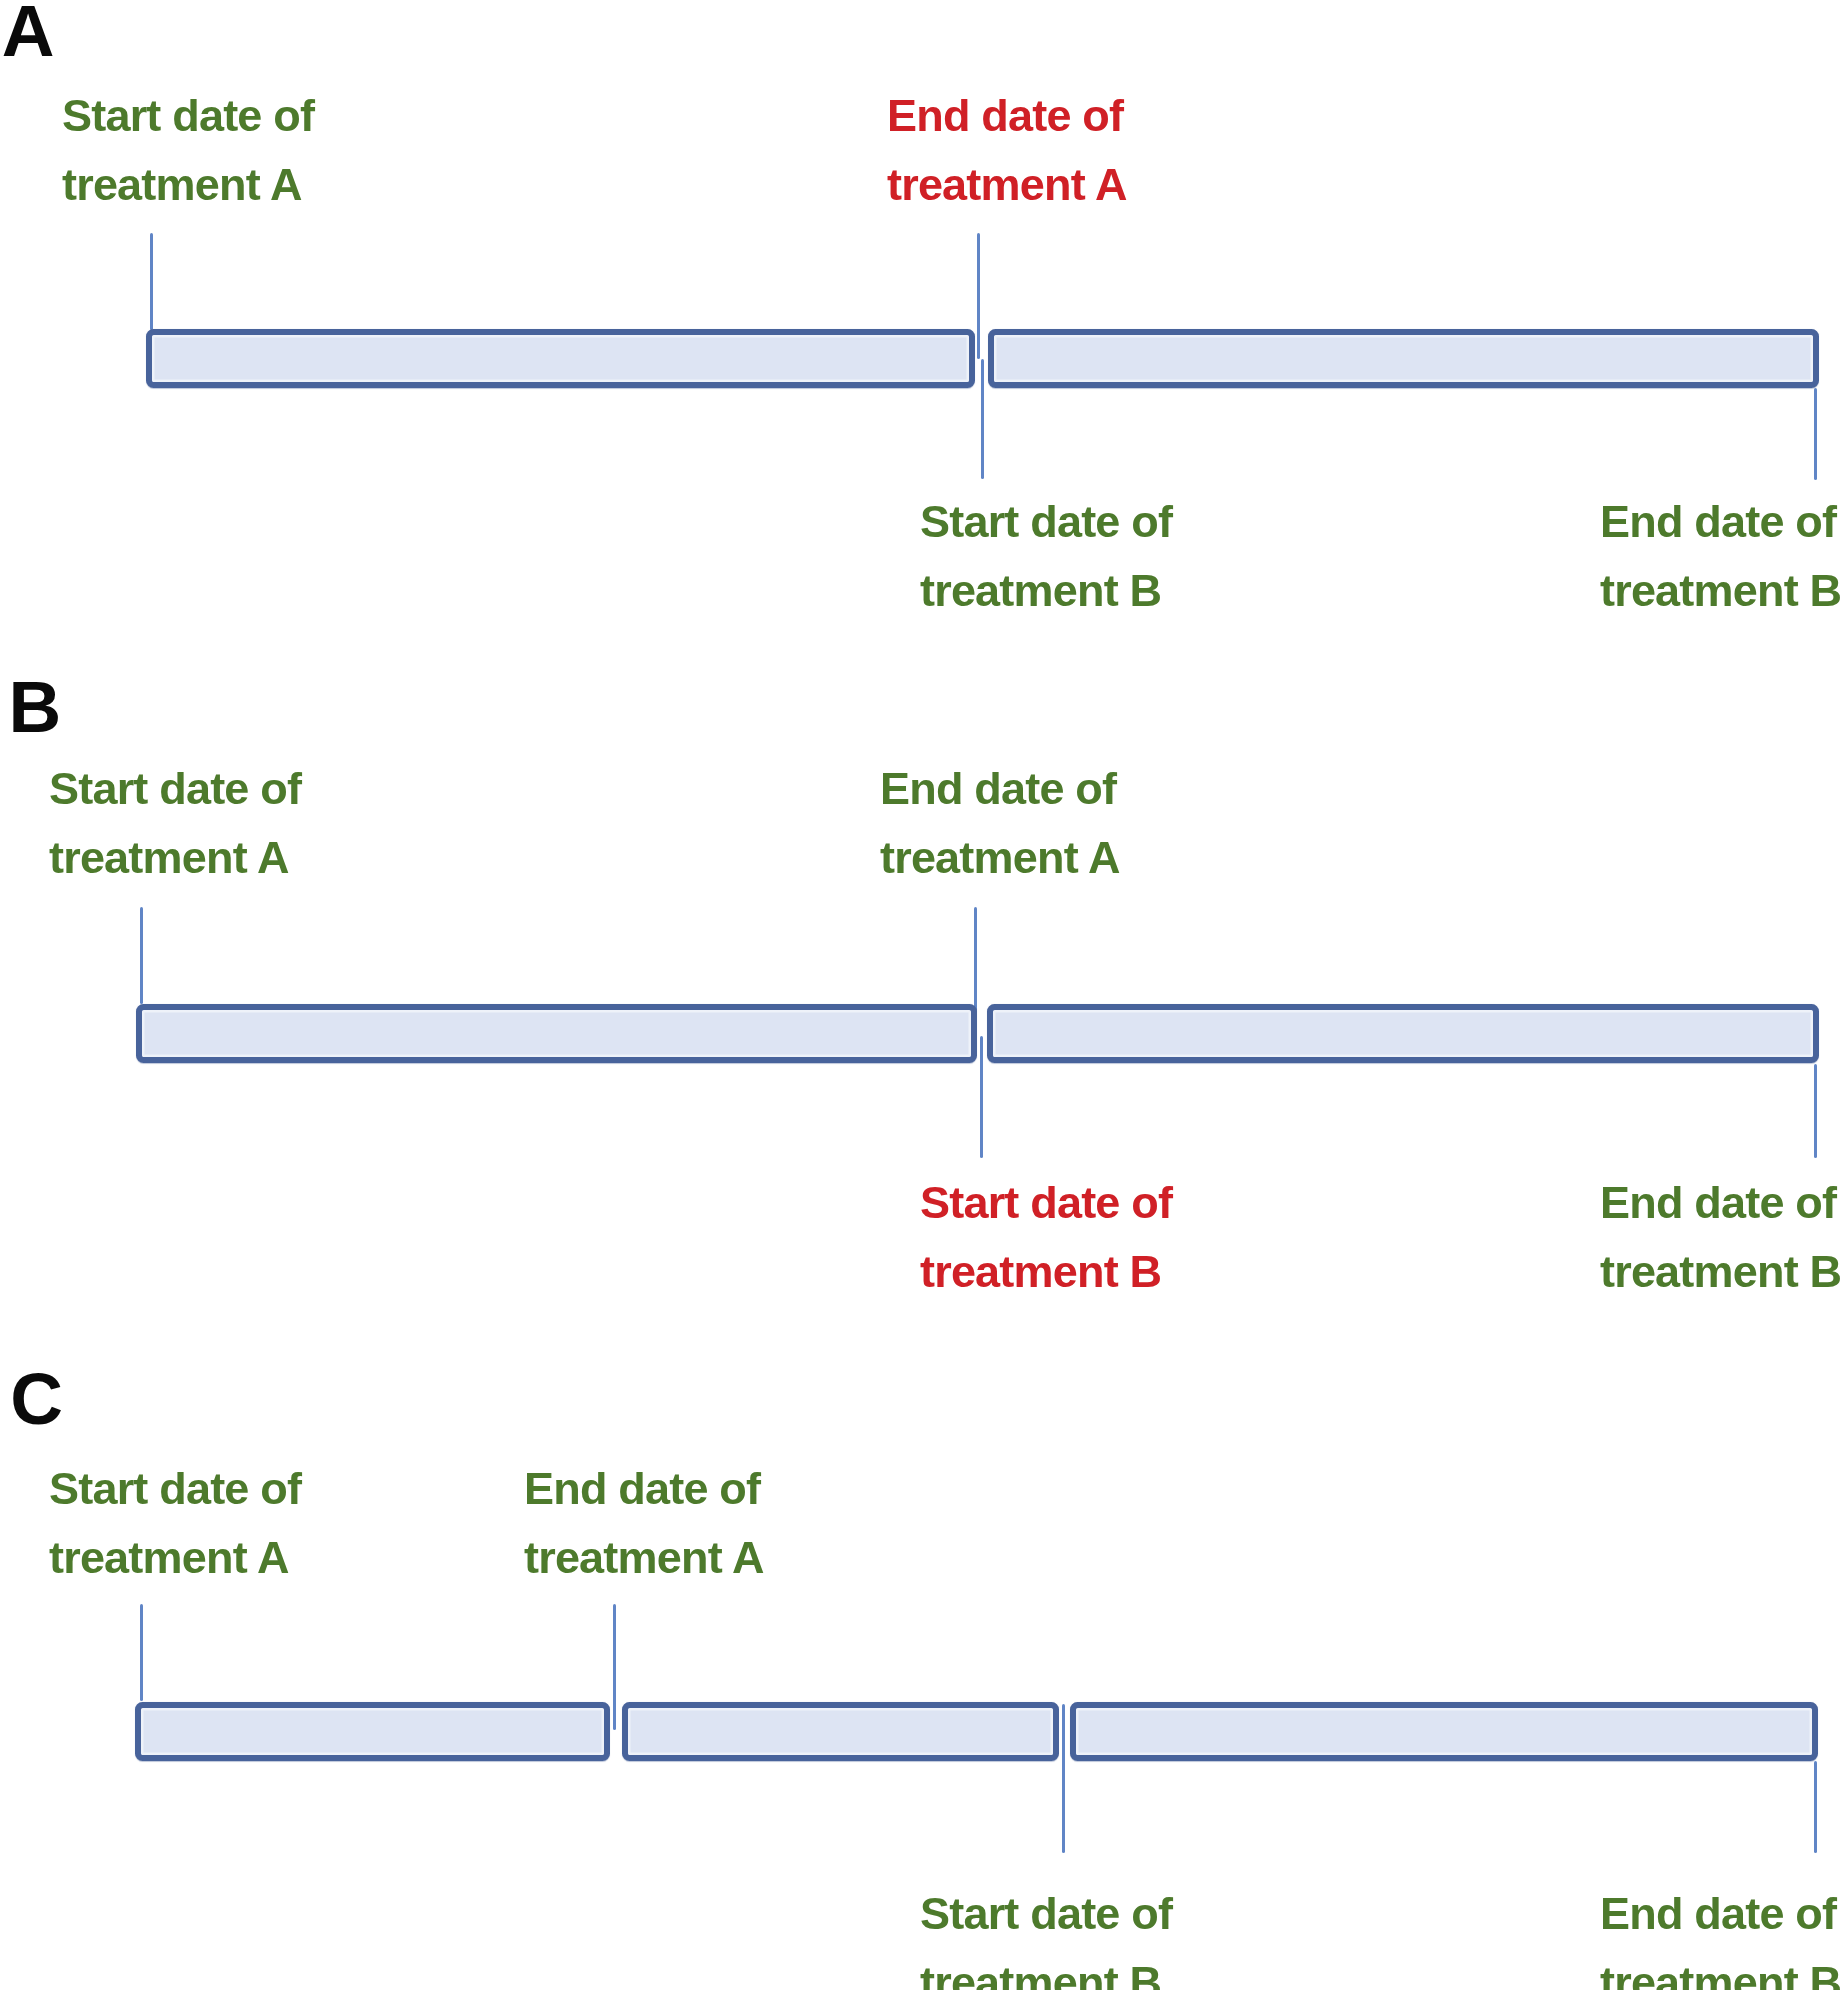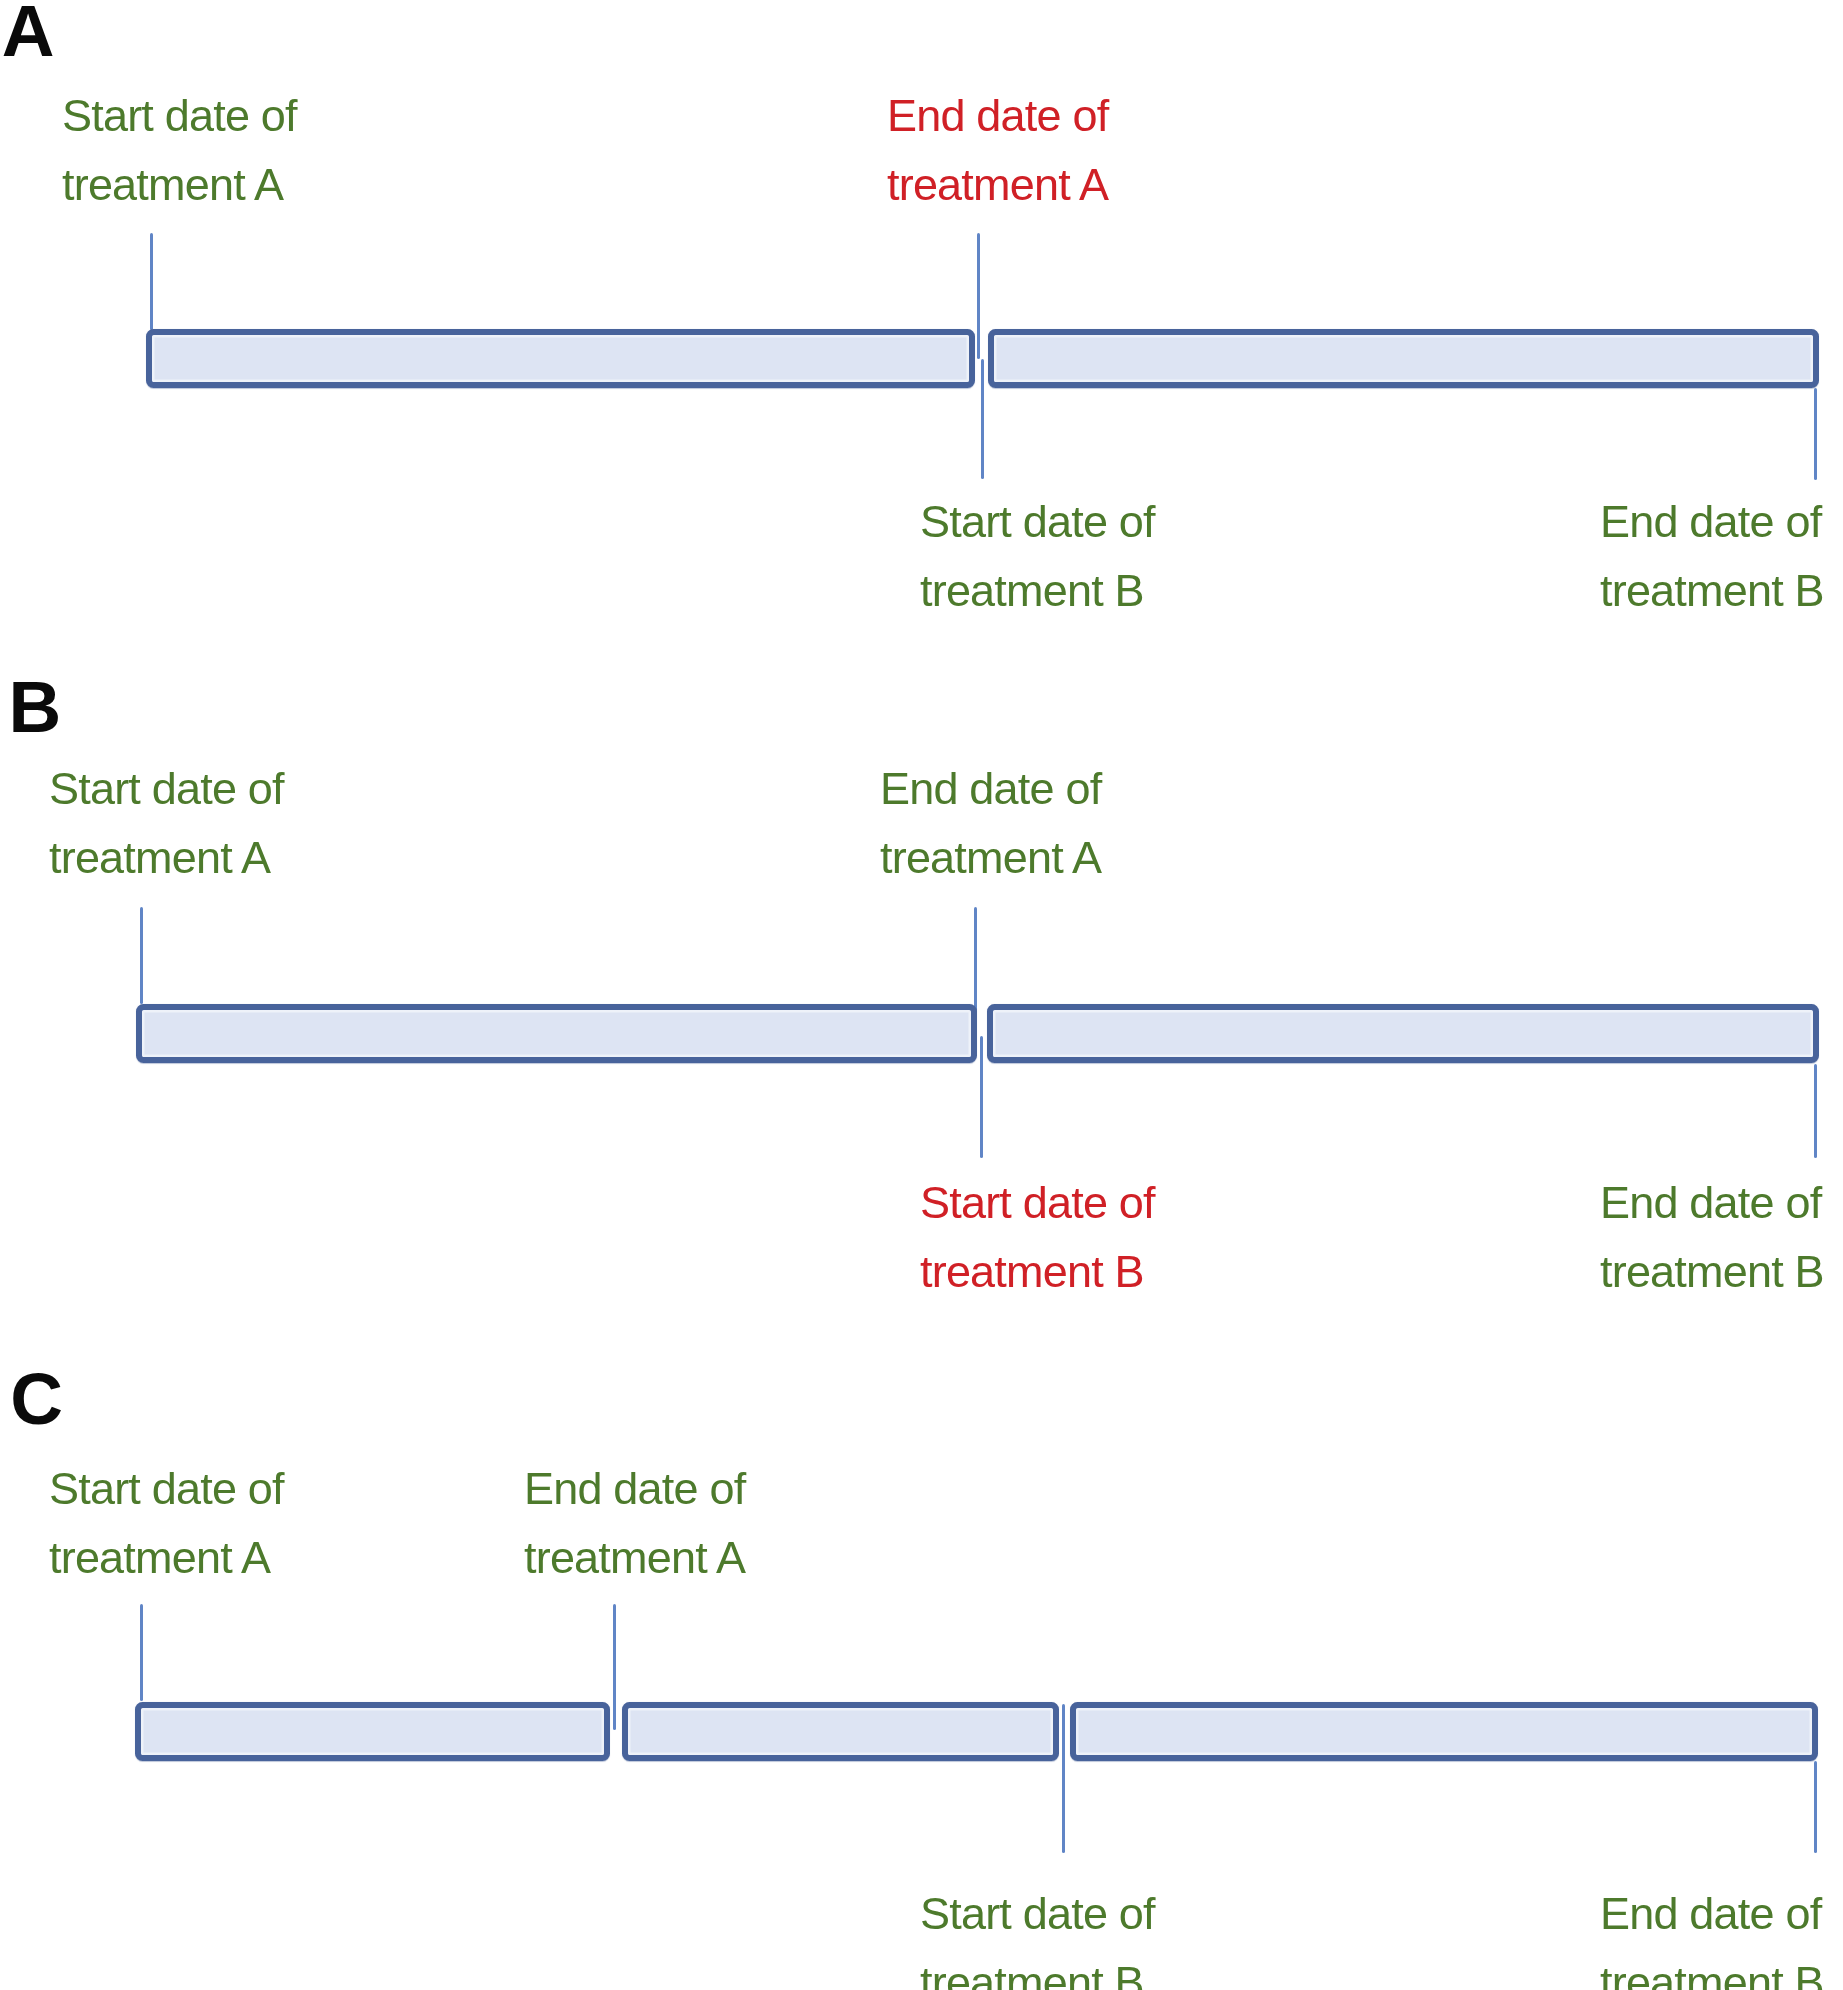--- a/index.html
+++ b/index.html
@@ -11,21 +11,21 @@
     width:1843px;height:1991px;overflow:hidden;background:var(--background);
     font-family:"Liberation Sans","DejaVu Sans",sans-serif;font-weight:700;
   }
   .figure{position:relative;width:1843px;height:1991px;background:var(--background);}
   .panel{position:absolute;inset:0;}
   .panel-letter{
     position:absolute;font-size:73px;line-height:73px;font-weight:700;
     color:var(--letter);white-space:nowrap;
   }
   .tlabel{
-    position:absolute;font-size:45px;line-height:69px;font-weight:400;
+    position:absolute;font-size:45px;line-height:69px;font-weight:700;
     letter-spacing:-0.8px;white-space:nowrap;
   }
   .tlabel.green{color:var(--green);}
   .tlabel.red{color:var(--red);}
   .bar{
     position:absolute;box-sizing:border-box;height:59px;
     background:var(--bar-fill);border:6px solid var(--bar-border);border-radius:7.6px;
     box-shadow:inset 0 0 0 2.5px rgba(255,255,255,.5), 0 0.8px 0.8px rgba(70,95,150,.35);
   }
   .tick{

